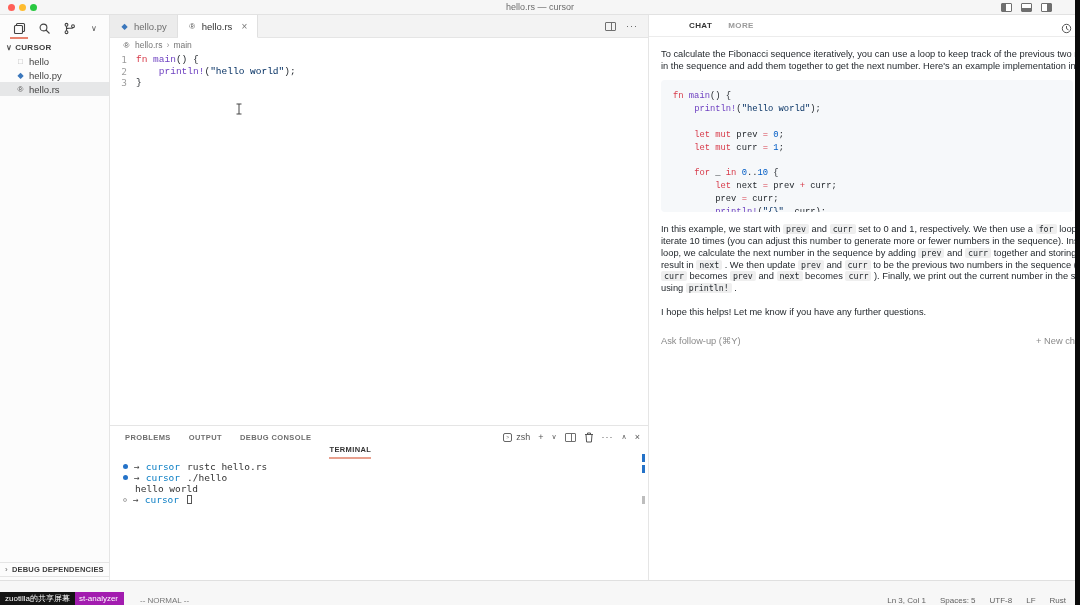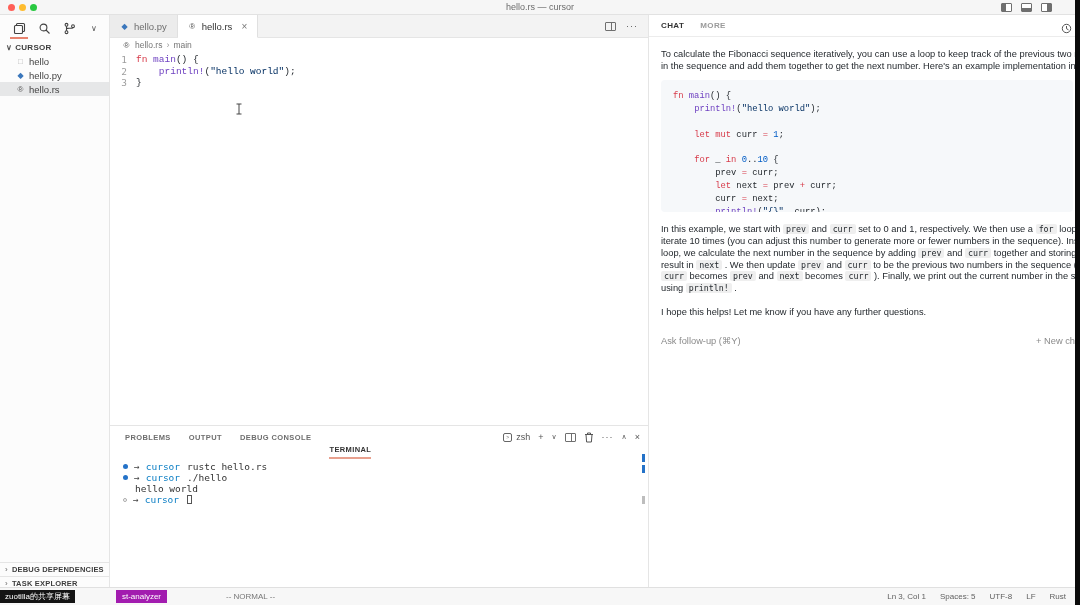--- a/index.html
+++ b/index.html
@@ -79,37 +79,37 @@
   .tout{padding-left:12px;}
   .caret{display:inline-block;width:5px;height:9px;border:1px solid #555;margin-left:1px;}
   .scrollmarks{position:absolute;right:3px;top:28px;display:flex;flex-direction:column;gap:3px;}
   .mark-b{width:3px;height:8px;background:#2472c8;}
   .mark-g{width:3px;height:8px;background:#bdbdbd;margin-top:20px;}
 
   
   .chat{position:absolute;left:648px;top:15px;width:432px;bottom:15px;background:#fff;border-left:1px solid #e5e5e5;}
   .chat-header{height:22px;display:flex;align-items:center;gap:16px;padding-left:12px;border-bottom:1px solid #ececec;position:relative;}
   .ctab{font-size:8px;font-weight:bold;letter-spacing:.4px;color:#9a9a9a;}
-  .ctab.active{color:#333;}
+  .ctab.active{color:#333;margin-left:28px;}
   .hist{position:absolute;right:8px;top:5px;}
   .chat-q{height:22px;display:flex;align-items:center;padding-left:12px;font-size:9.3px;color:#333;border-bottom:1px solid #ececec;}
   .chat-body{padding:12px 0 0 12px;width:466px;font-size:9.3px;line-height:11.7px;color:#24292e;}
   .chat-body p{margin:0;}
   .cblock{margin-top:8px;width:412px;height:132px;background:#f6f8fa;border-radius:4px;
           padding:10px 12px;overflow:hidden;font-size:8.8px;line-height:11.8px;}
   .cl{white-space:pre;font-family:"DejaVu Sans Mono",monospace;}
   .expl{margin-top:12px !important;}
   .closing{margin-top:12px !important;}
   .chip{font-family:"DejaVu Sans Mono",monospace;font-size:8.3px;background:#efefef;border-radius:2px;padding:0 3px;}
   .chat-footer{margin-top:18px;position:relative;height:14px;font-size:9.3px;color:#8a8a8a;}
   .newchat{position:absolute;left:375px;top:0;white-space:nowrap;}
 
   
-  .statusbar{position:absolute;left:0;bottom:0;width:100%;height:18px;background:#f7f7f7;
-             border-top:1px solid #e0e0e0;display:flex;align-items:center;font-size:8px;color:#616161;gap:43px;}
+  .statusbar{position:absolute;left:0;bottom:0;width:100%;height:25px;background:#f7f7f7;
+             border-top:1px solid #e0e0e0;display:flex;align-items:flex-end;font-size:8px;color:#616161;}
   .chip-black{background:#141414;color:#fff;height:13px;display:flex;align-items:center;padding:0 5px;z-index:5;}
   .chip-red{background:#a21caf;color:#fff;height:13px;display:flex;align-items:center;padding:0 6px;margin-left:-2px;}
   .vim{margin-left:16px;color:#777;}
   .status-right{margin-left:auto;display:flex;gap:14px;padding-right:14px;}
 
   .edgestrip{position:absolute;right:0;top:0;width:5px;height:605px;background:#0b0b0b;z-index:50;}
 </style>
 </head>
 <body>
 
@@ -280,26 +280,26 @@
             <path d="M5.5 3 V5.7 L7.5 6.8"></path>
         </svg>
       </div>
     </div>
     <div class="chat-body">
       <p>To calculate the Fibonacci sequence iteratively, you can use a loop to keep track of the previous two numbers in the sequence and add them together to get the next number. Here's an example implementation in Rust:</p>
       <div class="cblock" id="ccode">
           <div class="cl"><span class="ct"><span class="tk-k">fn</span><span class="tk-p"> </span><span class="tk-f">main</span><span class="tk-p">() {</span></span></div>
           <div class="cl"><span class="ct"><span class="tk-p">    </span><span class="tk-f">println!</span><span class="tk-p">(</span><span class="tk-s">"hello world"</span><span class="tk-p">);</span></span></div>
           <div class="cl"><span class="ct">&nbsp;</span></div>
+          <div class="cl"><span class="ct"><span class="tk-p">    </span><span class="tk-k">let</span><span class="tk-p"> </span><span class="tk-k">mut</span><span class="tk-p"> prev </span><span class="tk-o">=</span><span class="tk-p"> </span><span class="tk-n">0</span><span class="tk-p">;</span></span></div>
           <div class="cl"><span class="ct"><span class="tk-p">    </span><span class="tk-k">let</span><span class="tk-p"> </span><span class="tk-k">mut</span><span class="tk-p"> curr </span><span class="tk-o">=</span><span class="tk-p"> </span><span class="tk-n">1</span><span class="tk-p">;</span></span></div>
           <div class="cl"><span class="ct">&nbsp;</span></div>
           <div class="cl"><span class="ct"><span class="tk-p">    </span><span class="tk-k">for</span><span class="tk-p"> _ </span><span class="tk-k">in</span><span class="tk-p"> </span><span class="tk-n">0</span><span class="tk-p">..</span><span class="tk-n">10</span><span class="tk-p"> {</span></span></div>
+          <div class="cl"><span class="ct"><span class="tk-p">        </span><span class="tk-k">let</span><span class="tk-p"> next </span><span class="tk-o">=</span><span class="tk-p"> prev </span><span class="tk-o">+</span><span class="tk-p"> curr;</span></span></div>
           <div class="cl"><span class="ct"><span class="tk-p">        prev </span><span class="tk-o">=</span><span class="tk-p"> curr;</span></span></div>
-          <div class="cl"><span class="ct"><span class="tk-p">        </span><span class="tk-k">let</span><span class="tk-p"> next </span><span class="tk-o">=</span><span class="tk-p"> prev </span><span class="tk-o">+</span><span class="tk-p"> curr;</span></span></div>
-          <div class="cl"><span class="ct"><span class="tk-p">        curr </span><span class="tk-o">=</span><span class="tk-p"> next;</span></span></div>
           <div class="cl"><span class="ct"><span class="tk-p">        </span><span class="tk-f">println!</span><span class="tk-p">(</span><span class="tk-s">"{}"</span><span class="tk-p">, curr);</span></span></div>
         </div>
       <p class="expl" id="expl"><span>In this example, we start with </span><span class="chip">prev</span><span> and </span><span class="chip">curr</span><span> set to 0 and 1, respectively. We then use a </span><span class="chip">for</span><span> loop to iterate 10 times (you can adjust this number to generate more or fewer numbers in the sequence). Inside the loop, we calculate the next number in the sequence by adding </span><span class="chip">prev</span><span> and </span><span class="chip">curr</span><span> together and storing the result in </span><span class="chip">next</span><span> . We then update </span><span class="chip">prev</span><span> and </span><span class="chip">curr</span><span> to be the previous two numbers in the sequence (i.e. </span><span class="chip">curr</span><span> becomes </span><span class="chip">prev</span><span> and </span><span class="chip">next</span><span> becomes </span><span class="chip">curr</span><span> ). Finally, we print out the current number in the sequence using </span><span class="chip">println!</span><span> .</span></p>
       <p class="closing">I hope this helps! Let me know if you have any further questions.</p>
       <div class="chat-footer">
         <span>Ask follow-up (⌘Y)</span>
         <span class="newchat">
           <span>+</span>
           <span>New chat (</span>
         </span>

